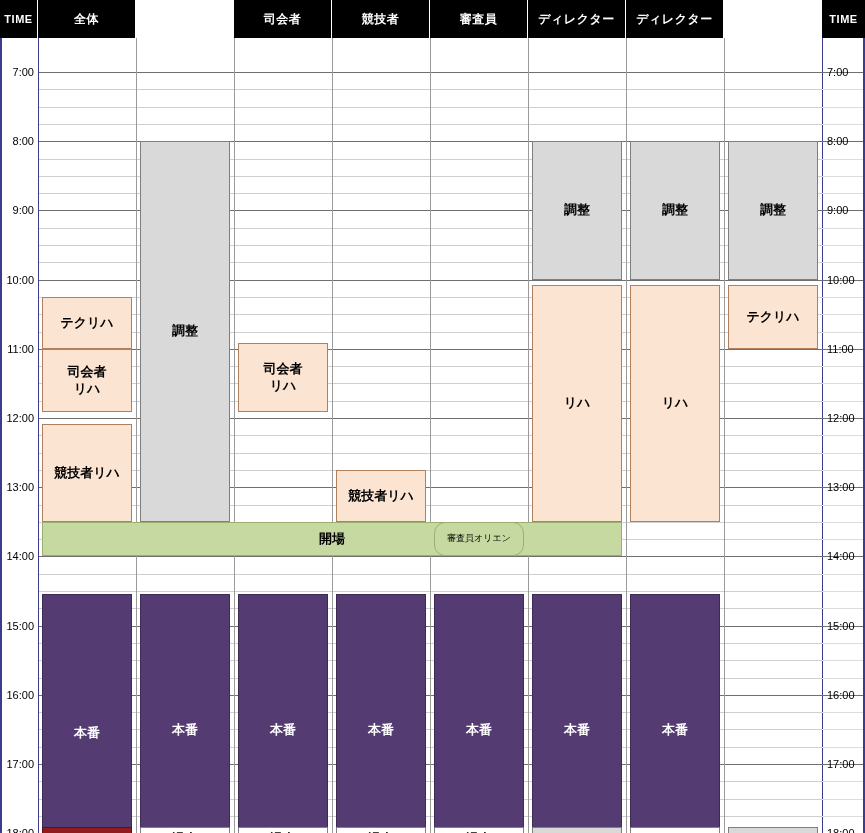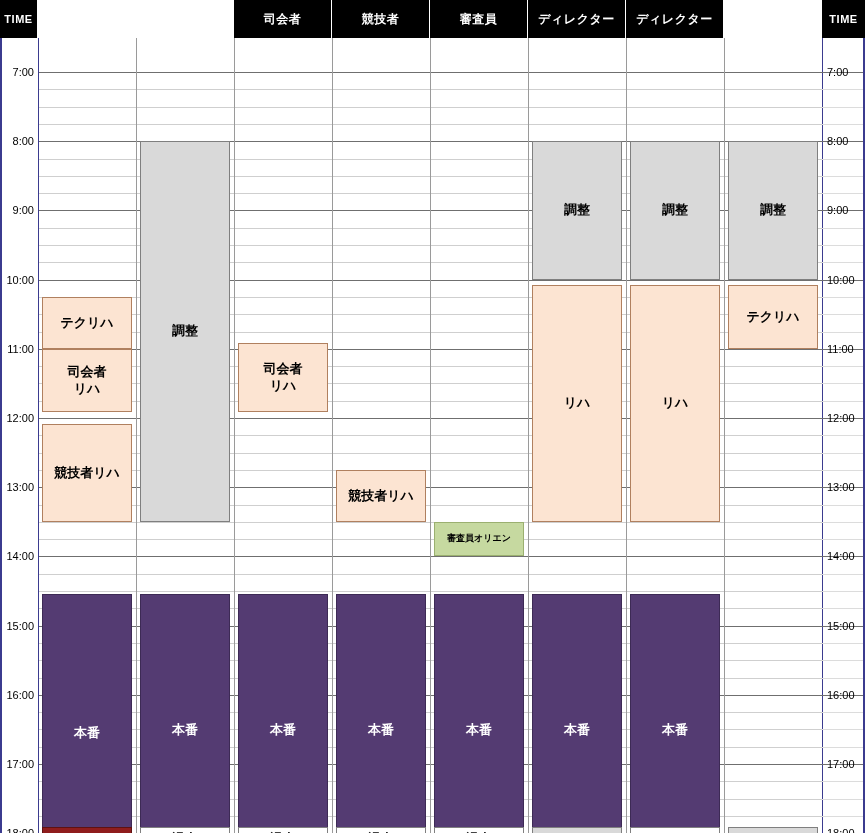--- a/index.html
+++ b/index.html
@@ -71,28 +71,29 @@
     border: 1px solid #808080;
     line-height: 1.25;
     overflow: hidden;
     white-space: pre-line;
   }
   .ev.gray    { background: #d9d9d9; border-color: #7f7f7f; }
   .ev.peach   { background: #fce4d2; border-color: #b0805f; }
   .ev.green   { background: #c6d9a0; border-color: #9bb070; }
   .ev.purple  { background: #543b72; border-color: #3d2a55; color: #ffffff; margin-top: 38px; }
   .ev.white   { background: #ffffff; border-color: #808080; }
-  .ev.small   { font-size: 9px; font-weight: bold; }
+  .ev.small   { font-size: 9px; font-weight: normal; border-radius: 11px; }
   .ev.red     { background: #8f1d1d; border-color: #5e1212; color:#ffffff; }
 </style>
 </head>
 <body>
 
 <div id="stage">
     <div class="hdr time-hdr" style="left: 0px; width: 38px;">TIME</div>
+    <div class="hdr" style="left: 38px; width: 98px;">全体</div>
     <div class="hdr" style="left: 234px; width: 98px;">司会者</div>
     <div class="hdr" style="left: 332px; width: 98px;">競技者</div>
     <div class="hdr" style="left: 430px; width: 98px;">審査員</div>
     <div class="hdr" style="left: 528px; width: 98px; text-align: center;">ディレクター</div>
     <div class="hdr" style="left: 626px; width: 98px;">ディレクター</div>
     <div class="hdr time-hdr" style="left: 822px; width: 43px; border-right: none;">TIME</div>
     <div class="hour-line" style="left: 38px; top: 72px; width: 784px; background: rgb(111, 111, 111);"></div>
     <div class="hour-line" style="left: 38px; top: 89.3px; width: 784px; background: rgb(207, 207, 207);"></div>
     <div class="hour-line" style="left: 38px; top: 106.6px; width: 784px; background: rgb(207, 207, 207);"></div>
     <div class="hour-line" style="left: 38px; top: 123.9px; width: 784px; background: rgb(207, 207, 207);"></div>
@@ -212,20 +213,21 @@
     <div class="tlabel" style="left: -14px; top: 689.8px;">16:00</div>
     <div class="tlabel right" style="left: 827px; top: 689.8px;">16:00</div>
     <div class="tlabel" style="left: -14px; top: 759px;">17:00</div>
     <div class="tlabel right" style="left: 827px; top: 759px;">17:00</div>
     <div class="tlabel" style="left: -14px; top: 828.2px;">18:00</div>
     <div class="tlabel right" style="left: 827px; top: 828.2px;">18:00</div>
     <div class="ev peach" style="left: 42px; top: 296.9px; width: 90px; height: 51.9px;">テクリハ</div>
     <div class="ev peach" style="left: 42px; top: 348.8px; width: 90px; height: 63.4333px;">司会者
 リハ</div>
     <div class="ev peach" style="left: 42px; top: 423.767px; width: 90px; height: 98.0333px;">競技者リハ</div>
+    <div class="ev green" style="left: 42px; top: 521.8px; width: 580px; height: 34.6px;">開場</div>
     <div class="ev purple" style="left: 42px; top: 556.4px; width: 90px; height: 276.8px;">本番</div>
     <div class="ev gray" style="left: 140px; top: 141.2px; width: 90px; height: 380.6px;">調整</div>
     <div class="ev purple" style="left: 140px; top: 556.4px; width: 90px; height: 271.033px;">本番</div>
     <div class="ev white" style="left: 140px; top: 827.433px; width: 90px; height: 23.0667px;">退出</div>
     <div class="ev peach" style="left: 238px; top: 343.033px; width: 90px; height: 69.2px;">司会者
 リハ</div>
     <div class="ev purple" style="left: 238px; top: 556.4px; width: 90px; height: 271.033px;">本番</div>
     <div class="ev white" style="left: 238px; top: 827.433px; width: 90px; height: 23.0667px;">退出</div>
     <div class="ev peach" style="left: 336px; top: 469.9px; width: 90px; height: 51.9px;">競技者リハ</div>
     <div class="ev purple" style="left: 336px; top: 556.4px; width: 90px; height: 271.033px;">本番</div>

